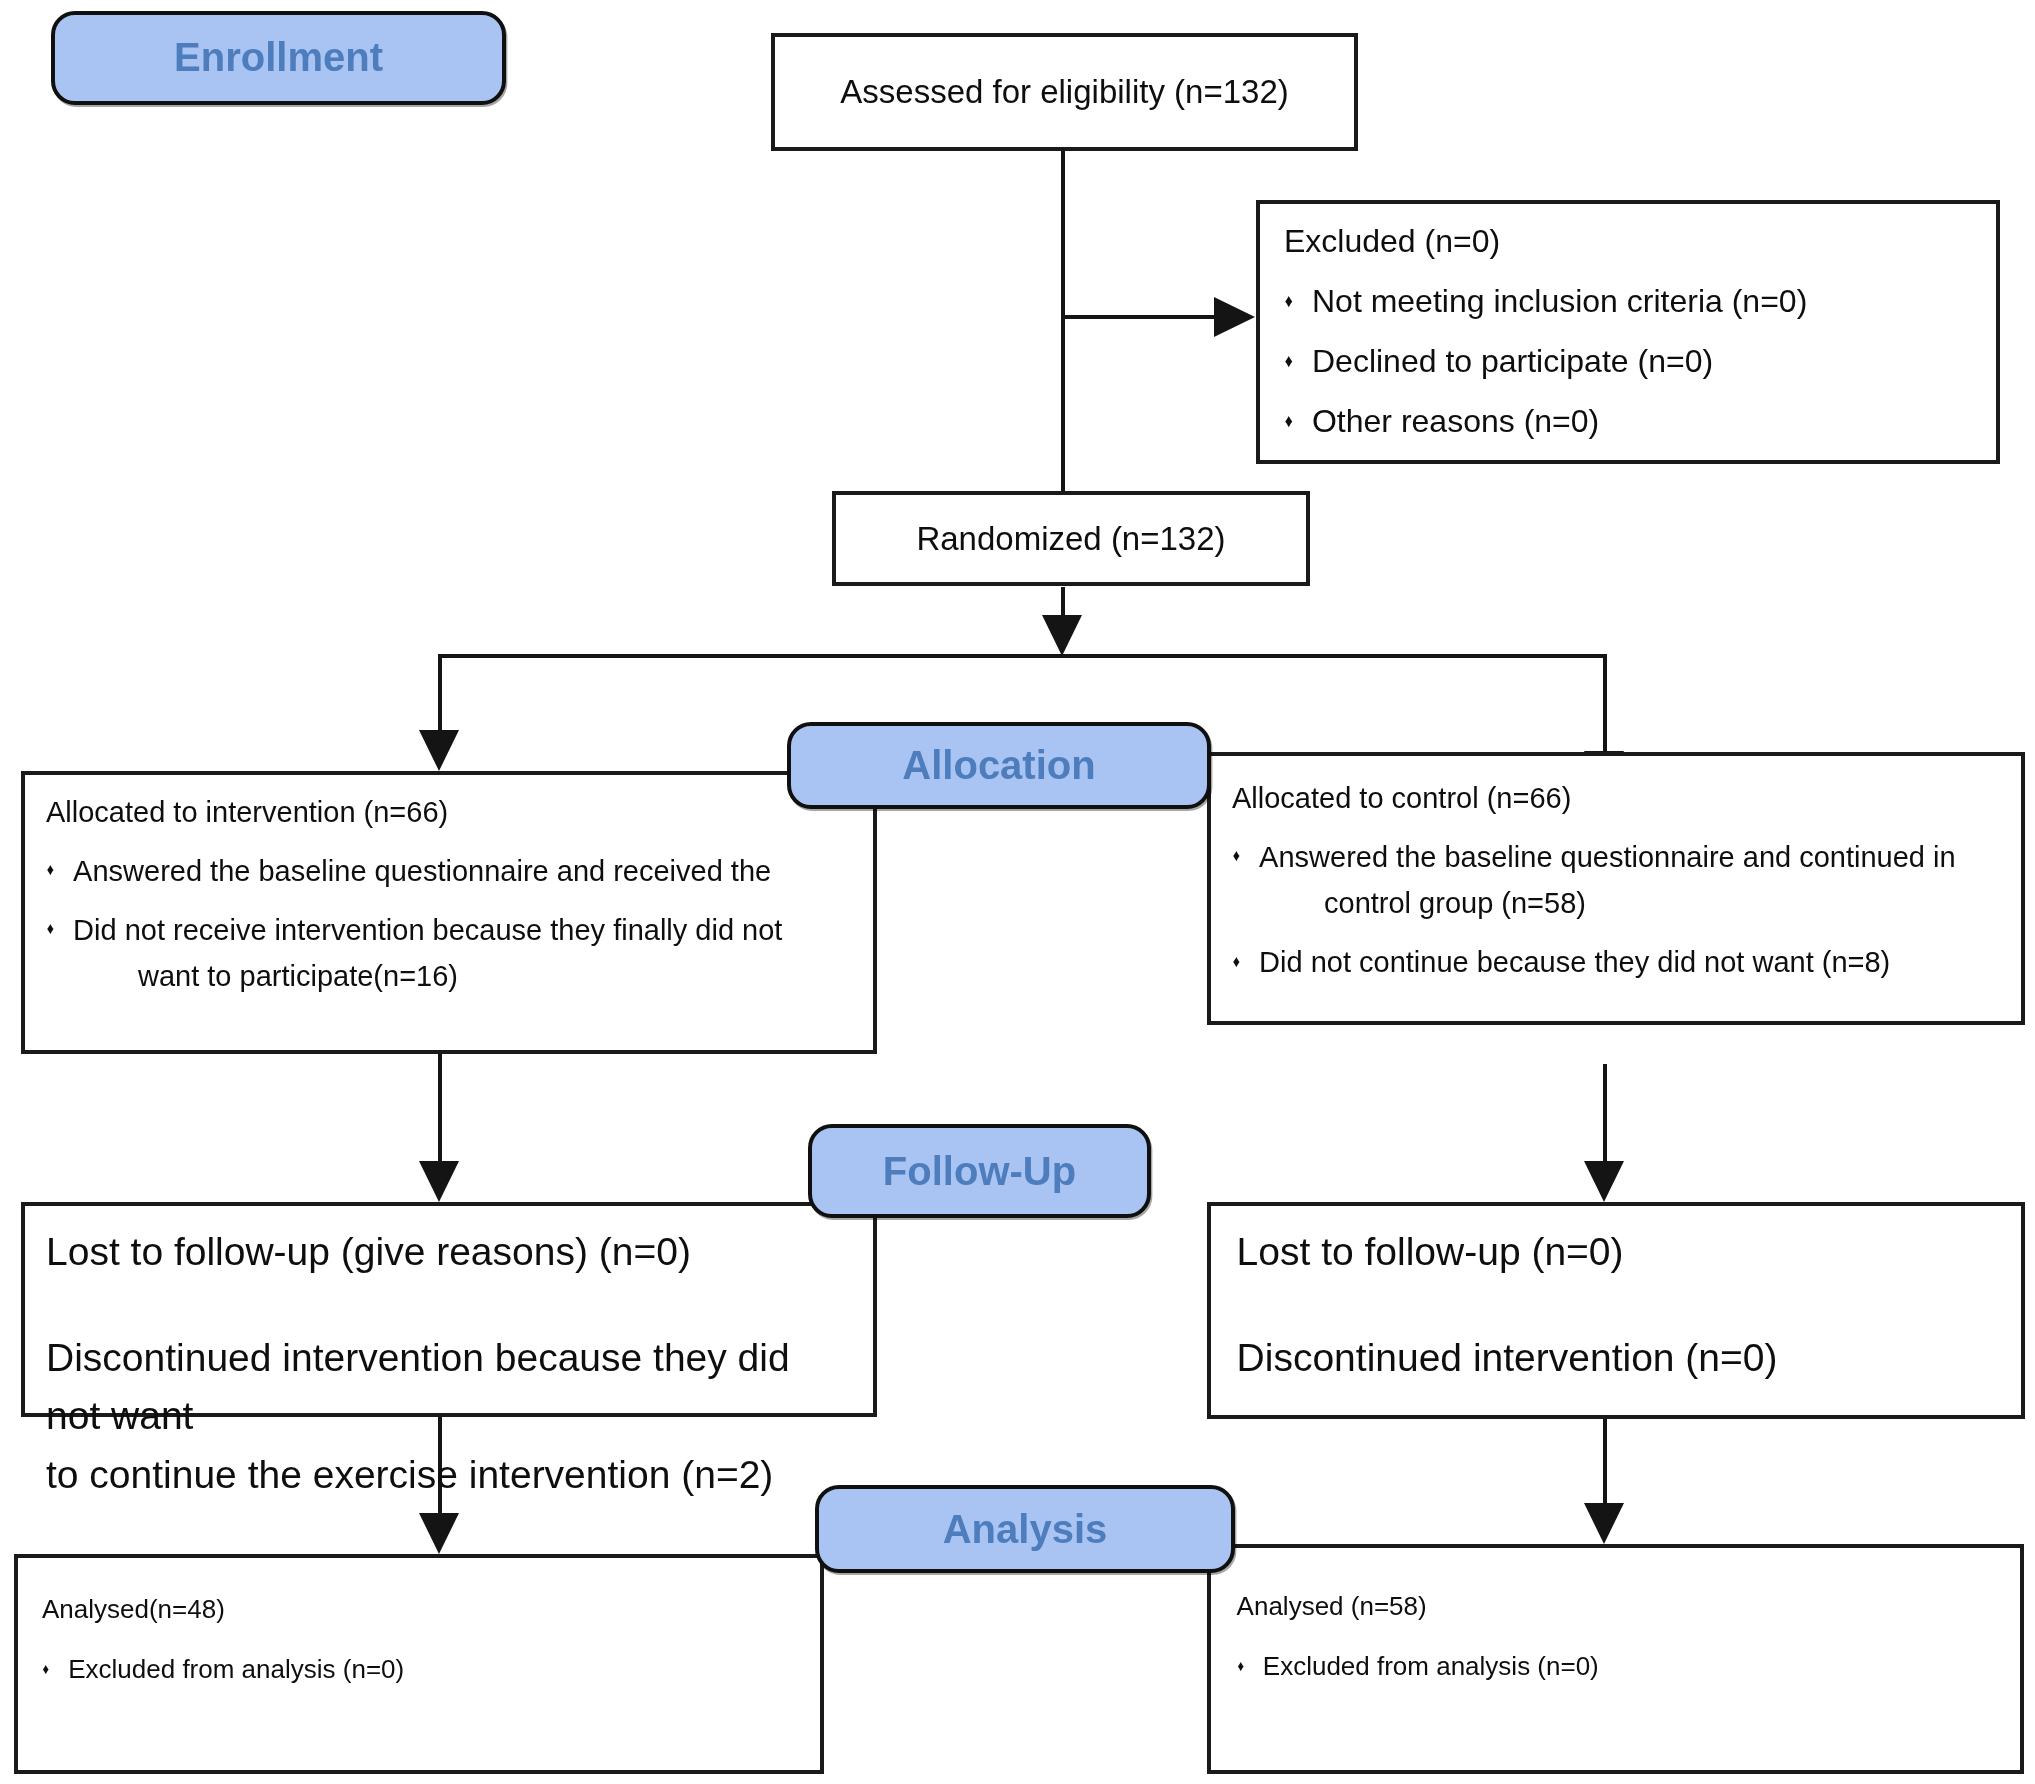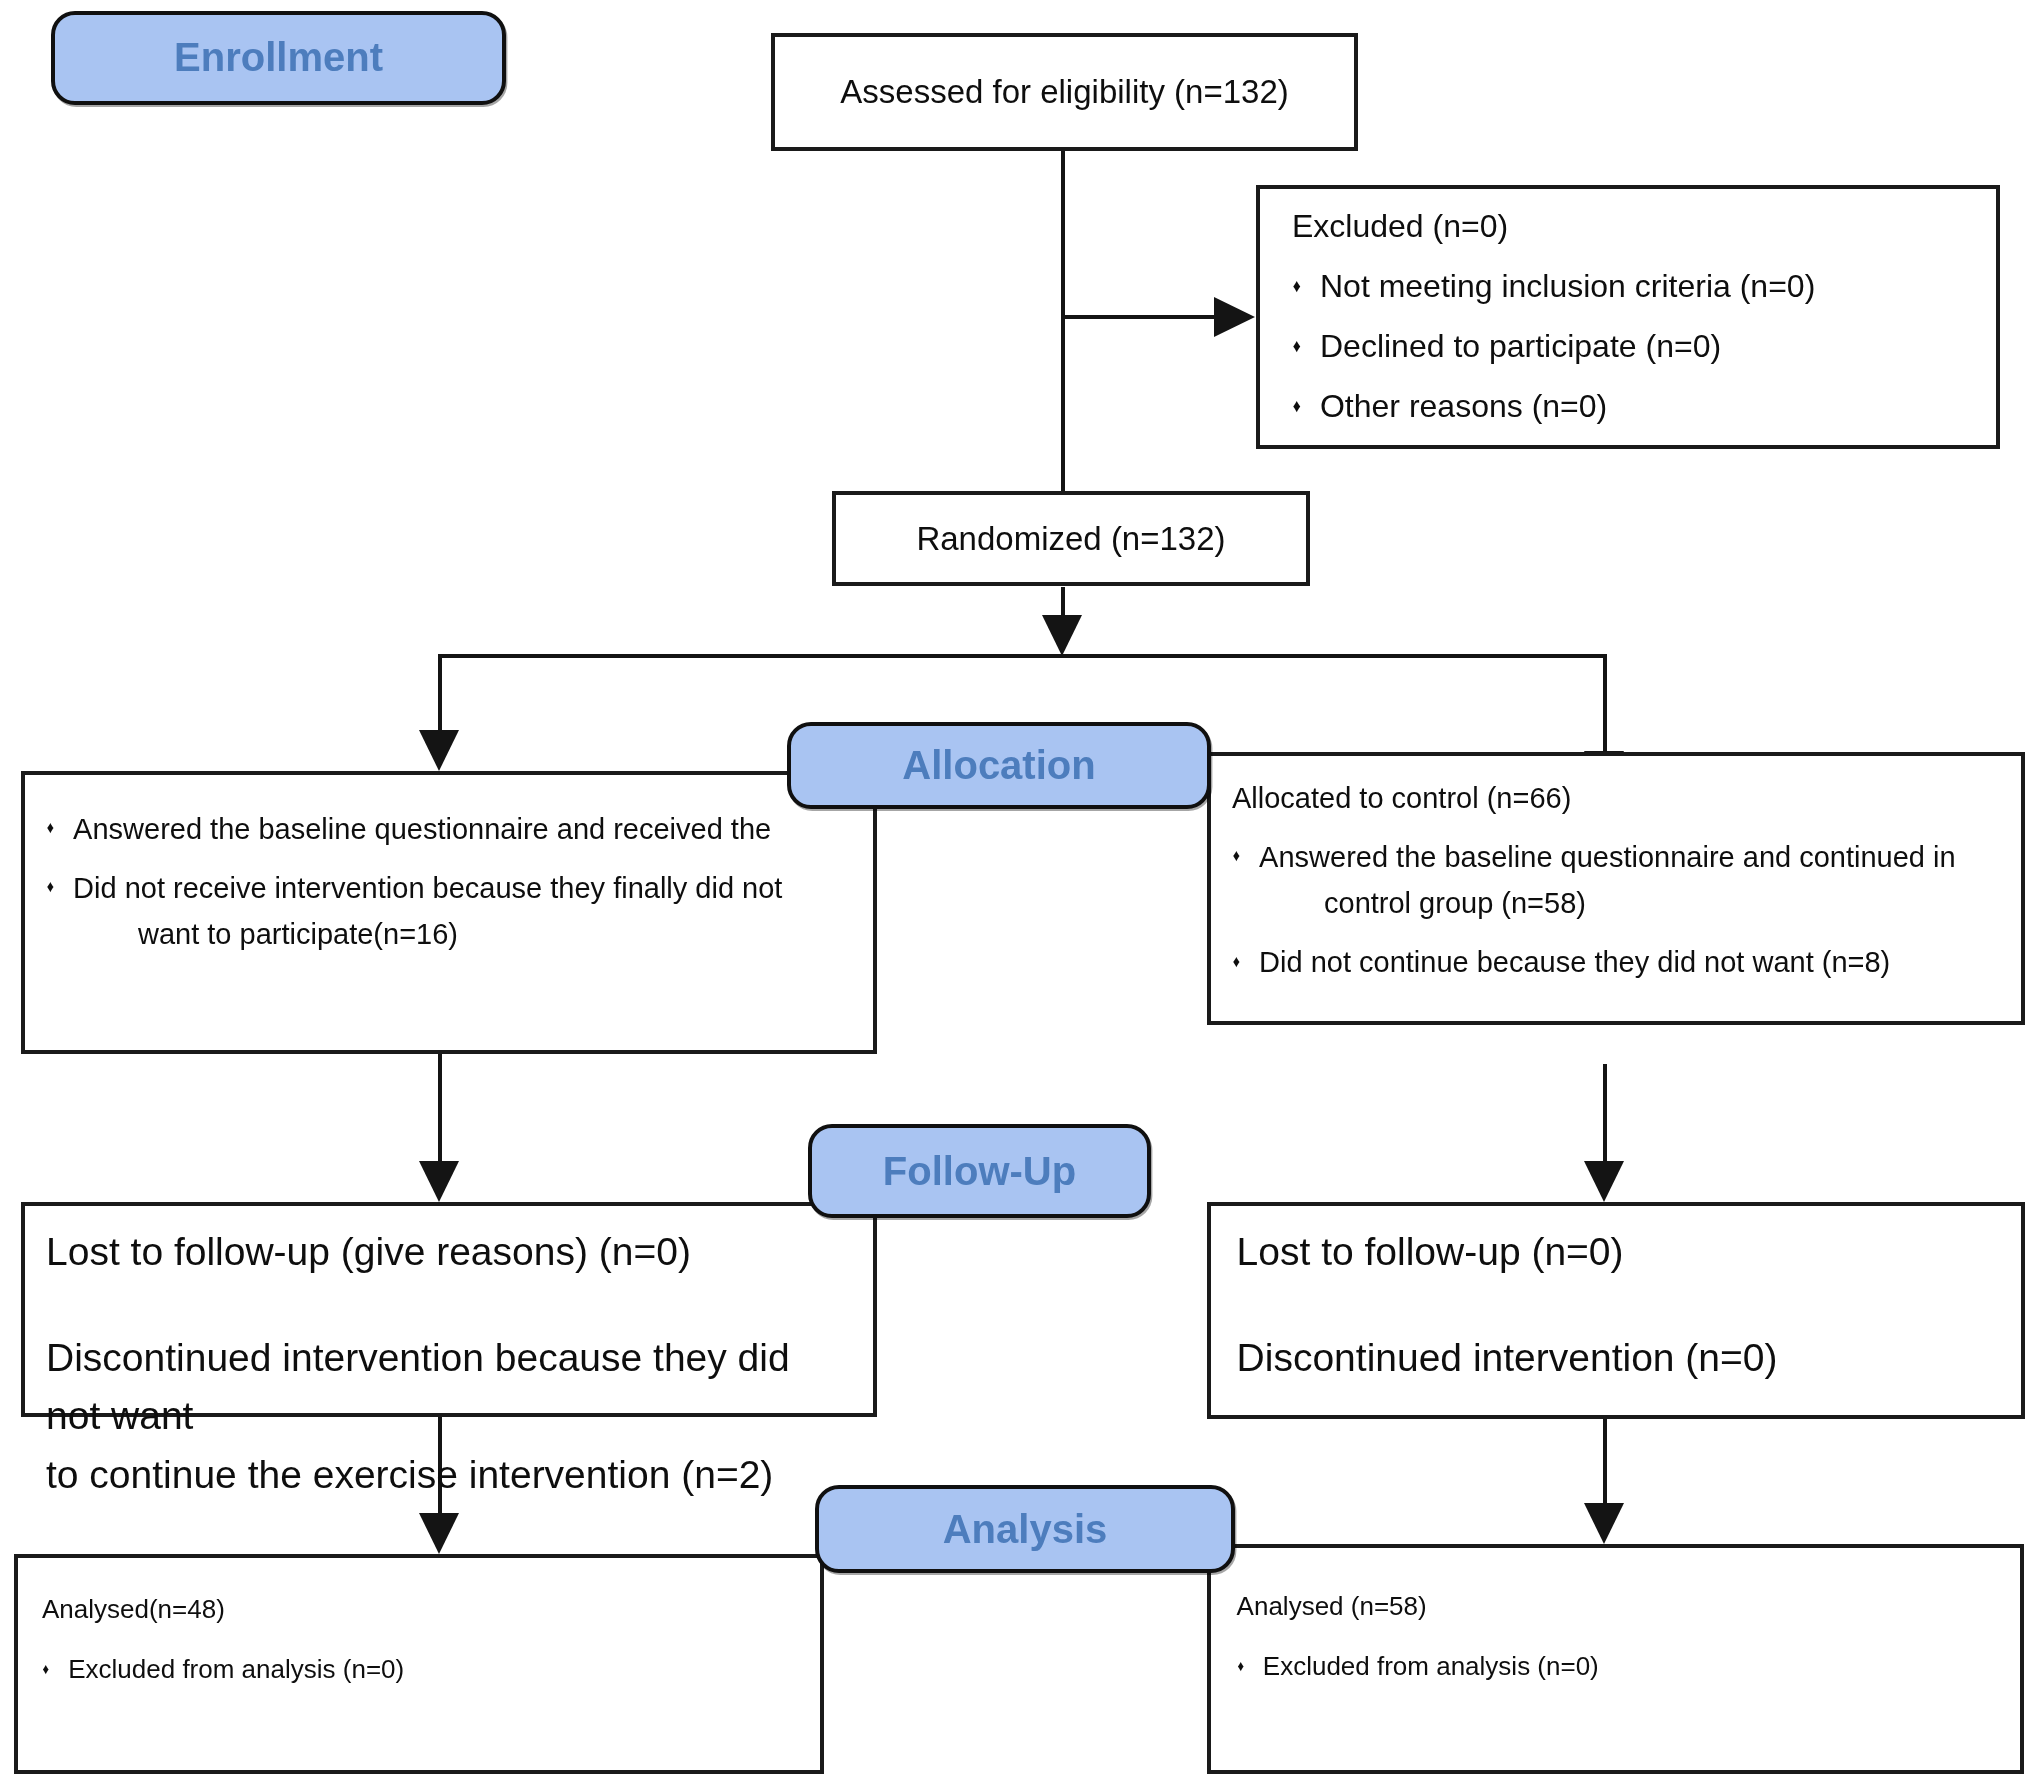--- a/index.html
+++ b/index.html
@@ -52,21 +52,21 @@
     border-top:41px solid #141414;
   }
   .arrow-right{
     position:absolute;width:0;height:0;z-index:1;
     border-top:20px solid transparent;
     border-bottom:20px solid transparent;
     border-left:41px solid #141414;
   }
   
   .fs-big{font-size:33px;}
-  .pad-excluded{font-size:32px;line-height:1.3;padding:17px 32px;}
+  .pad-excluded{font-size:32px;line-height:1.3;padding:17px 24px;margin-top:15px;}
   .pad-alloc{font-size:29px;line-height:1.45;padding:15.6px 21px;}
   .pad-fup{font-size:39px;line-height:1.5;padding:17px 21px;}
   .pad-ana{font-size:26px;line-height:1.4;}
   .brow{margin-top:18.5px;}
   .brow-tight{margin-top:17px;}
   .diamond{
     display:inline-block;
     font-size:0.58em;
     margin-right:18.5px;
     transform:scaleX(0.85);
@@ -136,20 +136,21 @@
     <div class="brow">
       <span class="diamond">♦</span><span>Other reasons (n=0)</span>
     </div>
   </div>
 
   <div class="box center-box fs-big" style="left:832px;top:491px;width:478px;height:95px;">
     <span>Randomized (n=132)</span>
   </div>
 
   <div class="box pad-alloc" style="left:21px;top:771px;width:856px;height:283px;">
+    <div>Allocated to intervention (n=66)</div>
     <div class="brow-tight">
       <span class="diamond">♦</span><span>Answered the baseline questionnaire and received the</span>
     </div>
     <div class="brow-tight">
       <span class="diamond">♦</span><span>Did not receive intervention because they finally did not</span>
       <div class="bcont">want to participate(n=16)</div>
     </div>
   </div>
 
   <div class="box pad-alloc" style="left:1207px;top:752px;width:818px;height:273px;padding-top:21px;">

